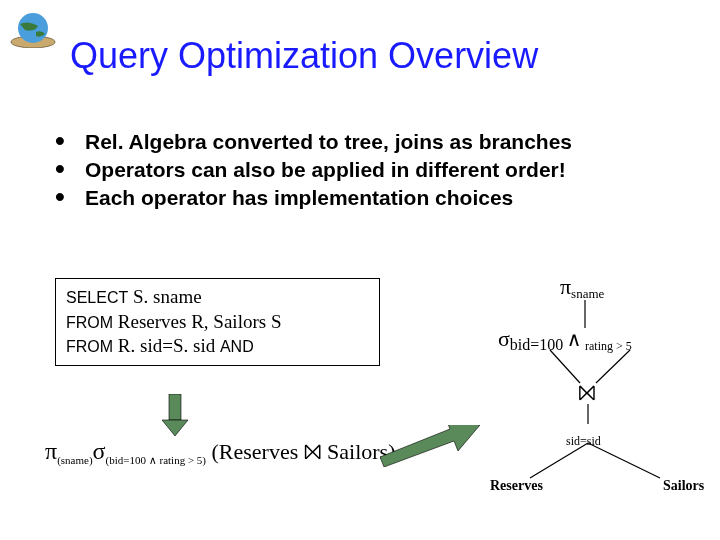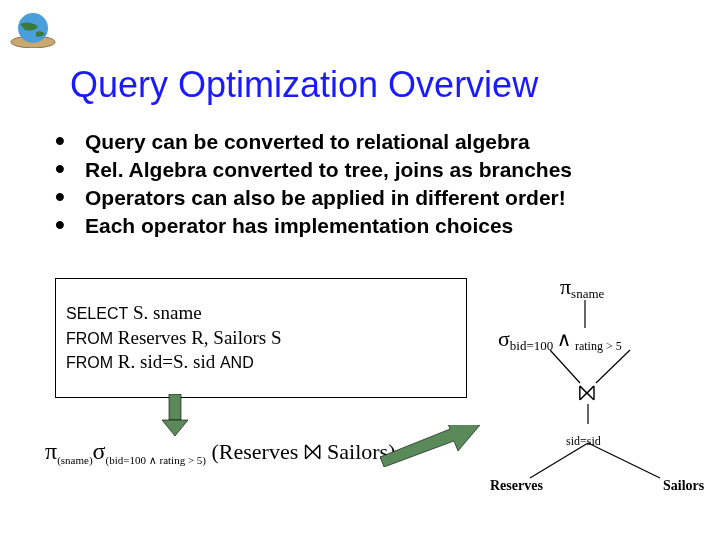--- a/index.html
+++ b/index.html
@@ -13,21 +13,21 @@
   }
   .logo {
     position: absolute;
     top: 12px;
     left: 10px;
     width: 46px;
     height: 36px;
   }
   .title {
     position: absolute;
-    top: 64px;
+    top: 35px;
     left: 70px;
     font-size: 36px;
     color: #1a1aff;
     font-family: Verdana, sans-serif;
   }
   .bullets {
     position: absolute;
     top: 130px;
     left: 55px;
     list-style: none;
@@ -44,23 +44,23 @@
     content: "•";
     position: absolute;
     left: 0;
     font-size: 28px;
     line-height: 22px;
   }
   .sqlbox {
     position: absolute;
     top: 278px;
     left: 55px;
-    width: 412px;
+    width: 325px;
     border: 1.5px solid #000;
-    padding: 22px 10px;
+    padding: 6px 10px;
     font-size: 19px;
     font-family: "Times New Roman", serif;
     line-height: 1.3;
   }
   .sqlbox .kw { font-size: 16px; font-family: Arial, sans-serif; }
   .arrowdown {
     position: absolute;
     top: 394px;
     left: 160px;
   }
@@ -98,21 +98,20 @@
 <svg class="logo" viewBox="0 0 46 36">
   <ellipse cx="23" cy="30" rx="22" ry="6" fill="#c9a96e" stroke="#6b5a3a" stroke-width="0.8"></ellipse>
   <circle cx="23" cy="16" r="15" fill="#4a9edb"></circle>
   <path d="M10 12 Q18 8 28 14 Q25 20 15 18 Z" fill="#3a7a3a"></path>
   <path d="M26 20 Q32 18 35 22 Q30 26 26 24 Z" fill="#3a7a3a"></path>
 </svg>
 
 <div class="title">Query Optimization Overview</div>
 
 <ul class="bullets">
-  <li>Query can be converted to relational algebra</li>
   <li>Rel. Algebra converted to tree, joins as branches</li>
   <li>Operators can also be applied in different order!</li>
   <li>Each operator has implementation choices</li>
 </ul>
 
 <div class="sqlbox">
   <div>
     <span class="kw">SELECT</span><span> S. sname</span>
   </div>
   <div>
@@ -148,21 +147,21 @@
 
     <line x1="108" y1="165" x2="50" y2="200" stroke="#000" stroke-width="1.2"></line>
     <line x1="108" y1="165" x2="180" y2="200" stroke="#000" stroke-width="1.2"></line>
   </svg>
 
   <div class="node" style="left:80px; top:-4px;">
     <span class="sym2">π</span><span style="font-size:13px; vertical-align:sub;">sname</span>
   </div>
 
   <div class="node" style="left:18px; top:48px; white-space:nowrap;">
-    <span class="sym2">σ</span><span style="font-size:13px; vertical-align:sub;">bid=100</span> <span class="wedge">∧</span> <span style="font-size:12px; vertical-align:sub;">rating &gt; 5</span>
+    <span class="sym2">σ</span><span style="font-size:16px; vertical-align:sub;">bid=100</span> <span class="wedge">∧</span> <span style="font-size:12px; vertical-align:sub;">rating &gt; 5</span>
   </div>
 
   <div class="node" style="left:98px; top:102px;">
     <span class="sym2">⨝</span>
   </div>
 
   <div class="node" style="left:86px; top:156px; font-size:12px; font-weight:normal;">sid=sid</div>
 
   <div class="node" style="left:10px; top:200px; font-size:14px; font-weight:bold;">Reserves</div>
 

